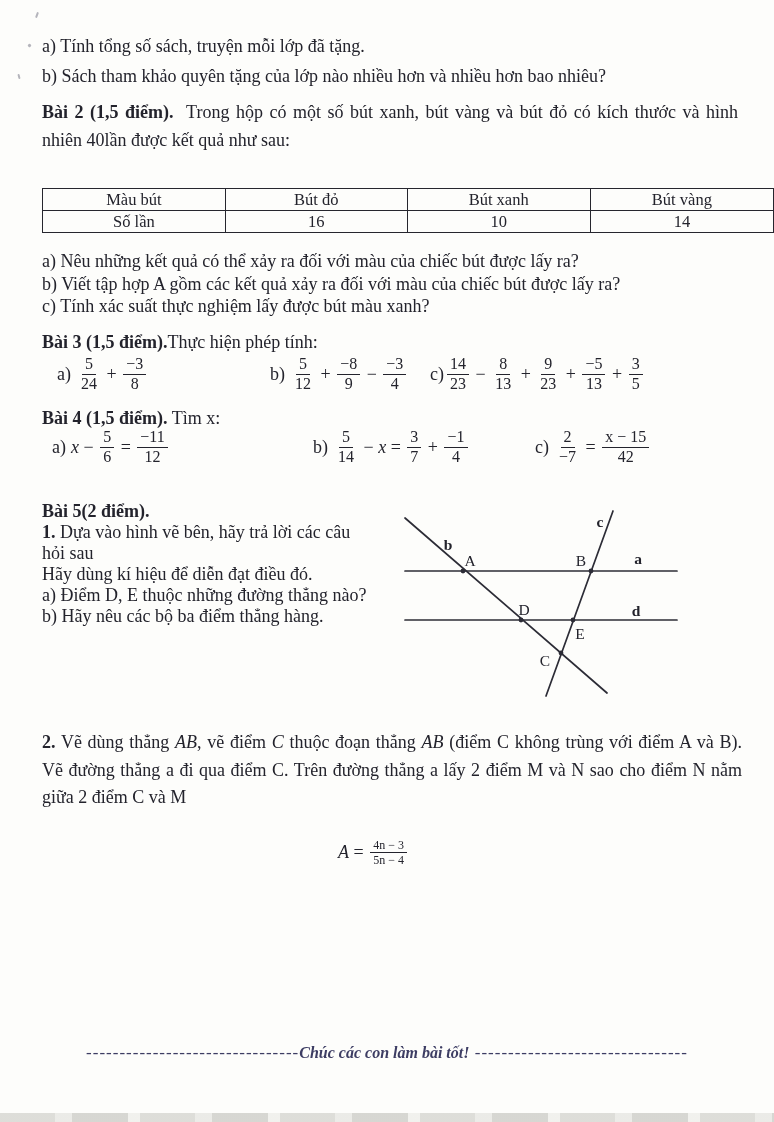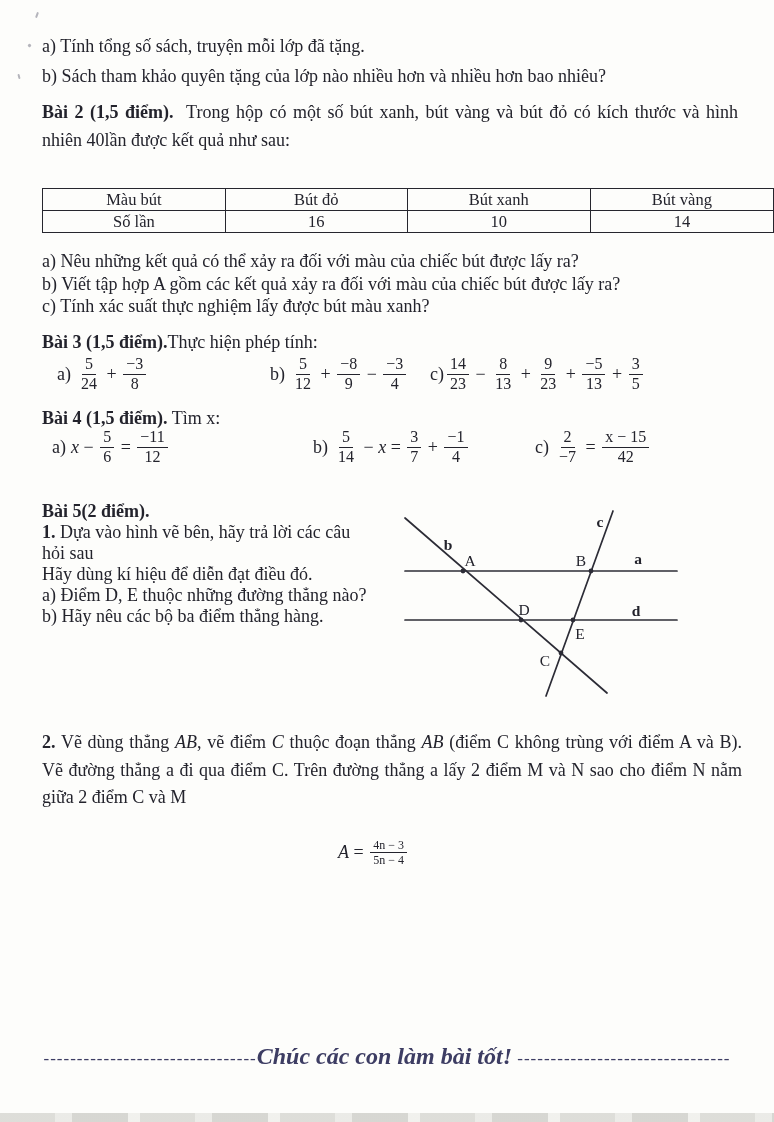--- a/index.html
+++ b/index.html
@@ -42,21 +42,21 @@
   .fig-line{stroke:#2c2c36;stroke-width:1.7;stroke-linecap:round;}
   .fig-dot{fill:#2c2c36;}
   .fig-label{font-family:"Liberation Serif","DejaVu Serif",serif;font-size:15.5px;fill:#23232c;text-anchor:middle;}
   .fig-bold{font-weight:bold;}
   
   .formula{font-size:18px;}
   .formula .frac{font-size:12px;}
   
   .footer{position:absolute;left:0;top:1043px;width:774px;text-align:center;color:#3d3d63;font-size:17px;white-space:nowrap;}
   .footer .dash{letter-spacing:1px;}
-  .ftext{font-weight:bold;font-style:italic;font-size:24px;}
+  .ftext{font-weight:bold;font-style:italic;font-size:16px;}
   
   .scanband{
     position:absolute;left:0;bottom:0;width:774px;height:9px;
     background:repeating-linear-gradient(90deg,#d8d8d3 0 55px,#e8e8e4 55px 72px,#d0d0cb 72px 128px,#efefeb 128px 140px);
     opacity:.85;
   }
   .speck{position:absolute;background:#b5b5bc;border-radius:1px;}
   .s1{left:36px;top:12px;width:2px;height:6px;transform:rotate(20deg);}
   .s2{left:28px;top:44px;width:3px;height:3px;transform:rotate(45deg);}
   .s3{left:18px;top:74px;width:2px;height:5px;transform:rotate(-15deg);}

